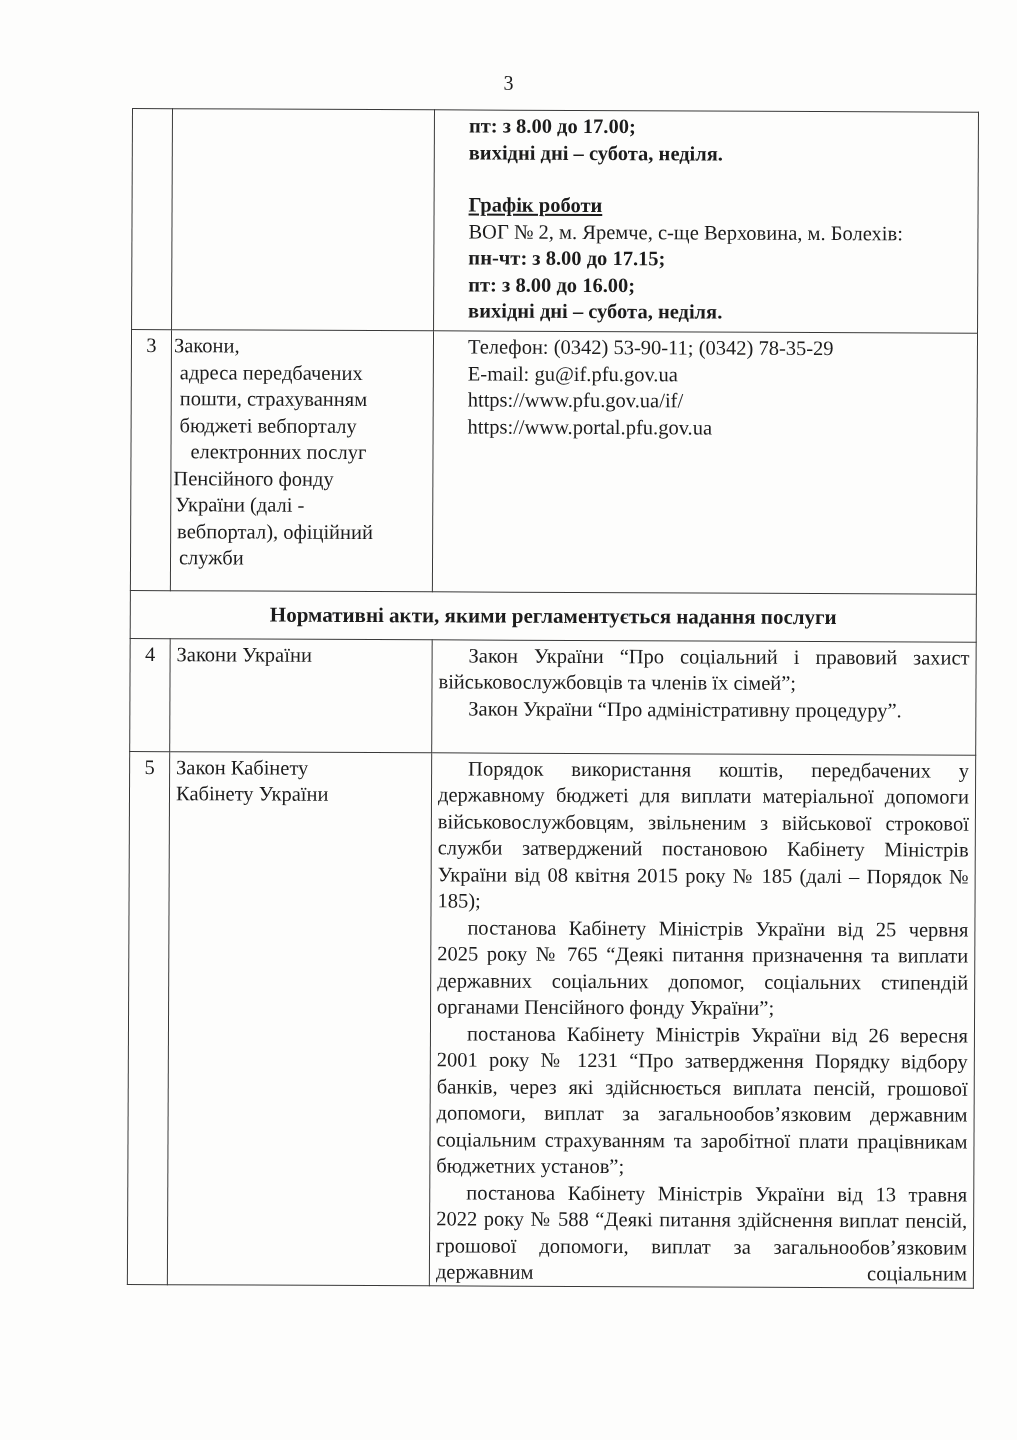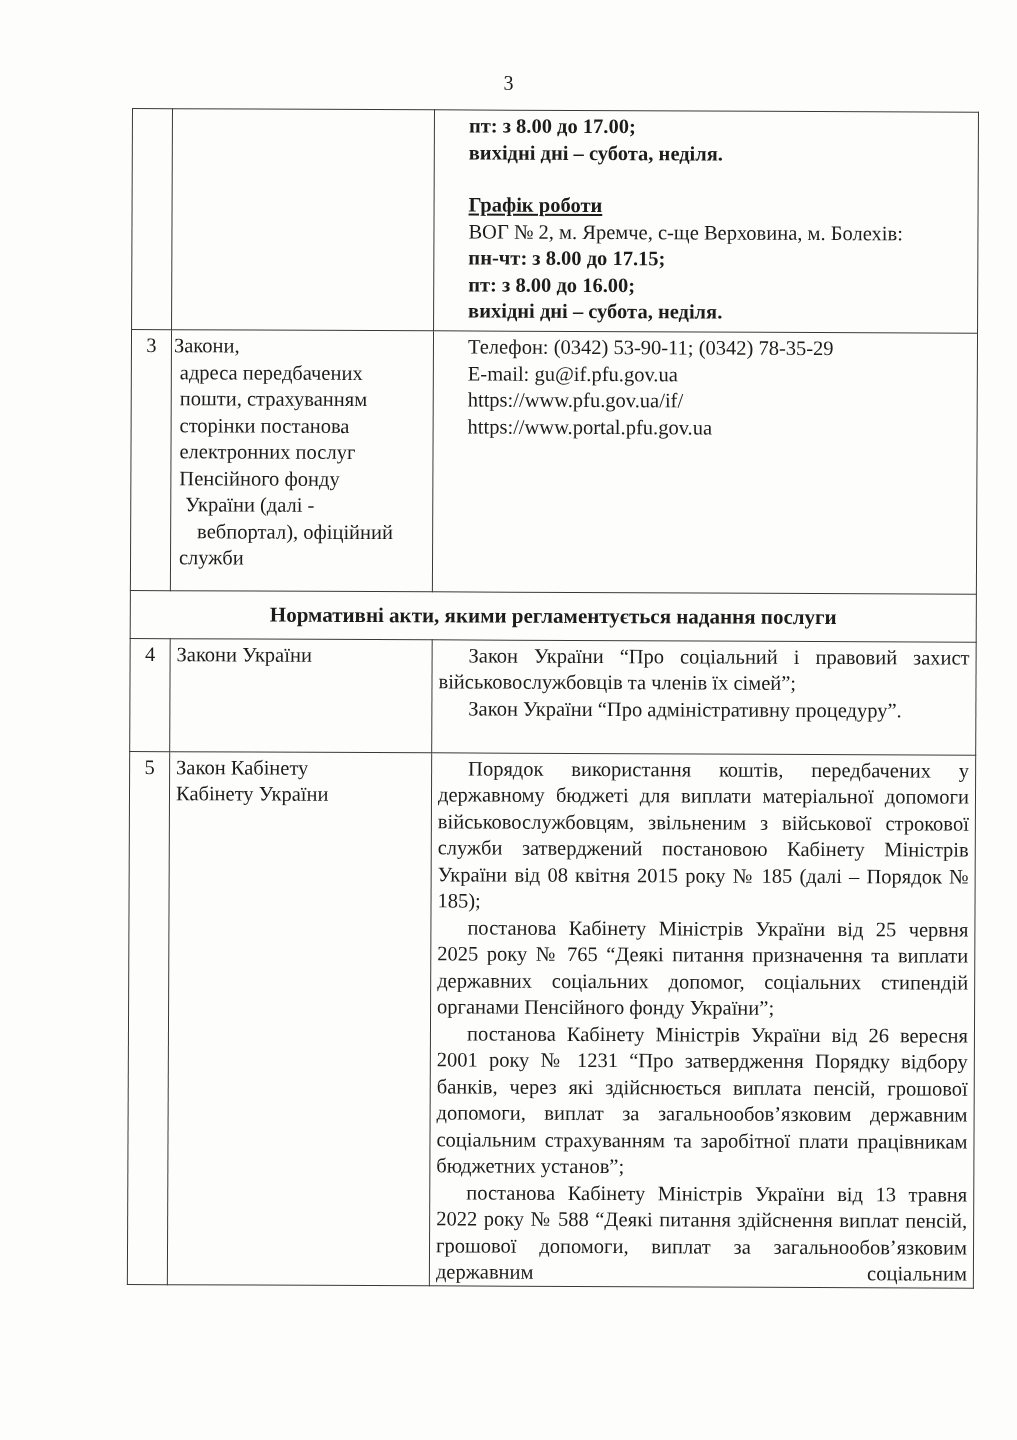--- a/index.html
+++ b/index.html
@@ -83,25 +83,25 @@
       <div class="b">вихідні дні – субота, неділя.</div>
     </td>
   </tr>
 
   <tr class="row-3">
     <td class="num">3</td>
     <td class="label" style="padding-left:2px">
       <div>Закони,</div>
       <div style="padding-left:6px">адреса передбачених</div>
       <div style="padding-left:6px">пошти, страхуванням</div>
-      <div style="padding-left:6px">сторінки постанова</div>
-      <div style="padding-left:6px">електронних послуг</div>
-      <div style="padding-left:6px">Пенсійного фонду</div>
-      <div style="padding-left:12px">України (далі -</div>
-      <div style="padding-left:24px">вебпортал), офіційний</div>
+      <div style="padding-left:6px">бюджеті вебпорталу</div>
+      <div style="padding-left:17px">електронних послуг</div>
+      <div style="">Пенсійного фонду</div>
+      <div style="padding-left:2px">України (далі -</div>
+      <div style="padding-left:4px">вебпортал), офіційний</div>
       <div style="padding-left:6px">служби</div>
     </td>
     <td class="value">
       <div>Телефон: (0342) 53-90-11; (0342) 78-35-29</div>
       <div>E-mail: gu@if.pfu.gov.ua</div>
       <div>https://www.pfu.gov.ua/if/</div>
       <div>https://www.portal.pfu.gov.ua</div>
     </td>
   </tr>
 

